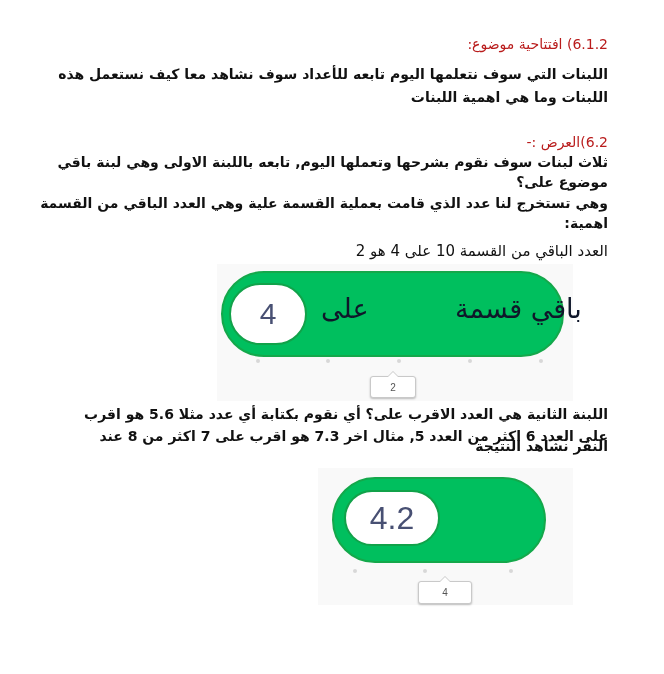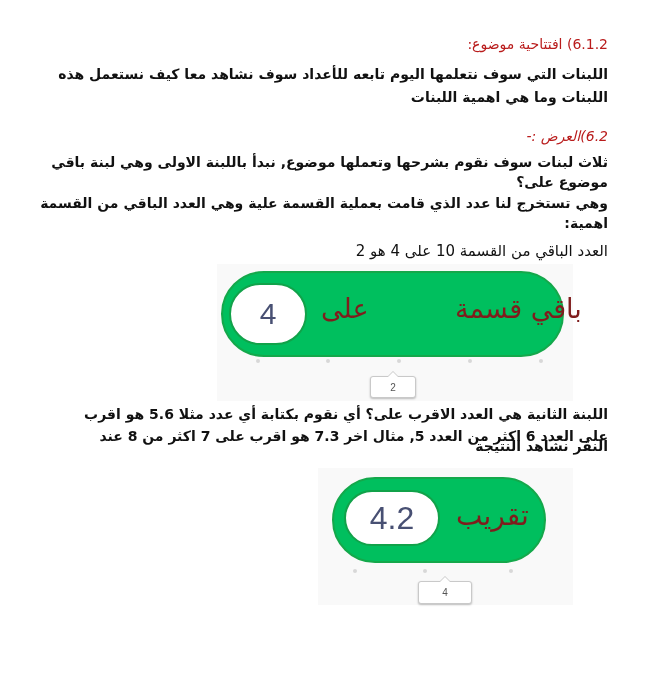--- a/index.html
+++ b/index.html
@@ -6,35 +6,35 @@
   body { width:664px; height:674px; position:relative; overflow:hidden; font-family:"Liberation Sans", sans-serif; color:#000; }
   .line { position:absolute; right:56px; direction:rtl; text-align:right; white-space:nowrap; font-family:"DejaVu Sans", sans-serif; }
   .heading { font-size:14px; color:#b91c1c; }
   .body-text { font-size:14px; font-weight:bold; color:#111; letter-spacing:-0.2px; }
   .body-plain { font-size:15px; color:#111; }
   .just { left:98px; text-align:justify; text-align-last:justify;padding-left:24px; }
 
   .shot { position:absolute; background:#f9f9f9; }
   .pill { position:absolute; background:#00bf5e; border:2px solid #14a84b; border-radius:999px; box-sizing:border-box; }
   .slot { position:absolute; background:#ffffff; border:2px solid #11a24a; border-radius:999px; box-sizing:border-box; display:flex; align-items:center; justify-content:center; color:#485073; font-family:"Liberation Sans", sans-serif; }
-  .pill-label { position:absolute; color:#7f1d1d; font-family:"DejaVu Sans", sans-serif; direction:rtl; white-space:nowrap; }
+  .pill-label { position:absolute; color:#0f172a; font-family:"DejaVu Sans", sans-serif; direction:rtl; white-space:nowrap; }
   .tick { position:absolute; width:4px; height:4px; border-radius:50%; background:#d8d8d8; }
   .tag { position:absolute; background:#fff; border:1px solid #c9c9c9; border-radius:3px; box-shadow:0 1px 2px rgba(0,0,0,0.25); font-size:10px; color:#555; display:flex; align-items:center; justify-content:center; font-family:"Liberation Sans", sans-serif; }
   .tag:before { content:""; position:absolute; top:-6px; left:50%; margin-left:-6px; width:0; height:0; border-left:6px solid transparent; border-right:6px solid transparent; border-bottom:6px solid #c9c9c9; }
   .tag:after { content:""; position:absolute; top:-5px; left:50%; margin-left:-5px; width:0; height:0; border-left:5px solid transparent; border-right:5px solid transparent; border-bottom:5px solid #fff; }
 </style>
 </head>
 <body>
 
 <div class="line heading" style="top:36px;">6.1.2) افتتاحية موضوع:</div>
 <div class="line body-text just" style="top:66px;">اللبنات التي سوف نتعلمها اليوم تابعه للأعداد سوف نشاهد معا كيف نستعمل هذه</div>
 <div class="line body-text" style="top:89px;">اللبنات وما هي اهمية اللبنات</div>
 
-<div class="line heading" style="top:128px;font-style:italic;">6.2)العرض :-</div>
-<div class="line body-text just" style="top:154px;">ثلاث لبنات سوف نقوم بشرحها وتعملها موضوع, نبدأ باللبنة الاولى وهي لبنة باقي</div>
+<div class="line heading" style="top:134px;">6.2)العرض :-</div>
+<div class="line body-text just" style="top:154px;">ثلاث لبنات سوف نقوم بشرحها وتعملها اليوم, تابعه باللبنة الاولى وهي لبنة باقي</div>
 <div class="line body-text" style="top:174px;">موضوع على؟</div>
 <div class="line body-text" style="top:195px; left:92px;margin-left:32px;">وهي تستخرج لنا عدد الذي قامت بعملية القسمة علية وهي العدد الباقي من القسمة</div>
 <div class="line body-text" style="top:215px;">اهمية:</div>
 <div class="line body-plain" style="top:242px;">العدد الباقي من القسمة 10 على 4 هو 2</div>
 
 <div class="shot" style="left:217px; top:264px; width:356px; height:137px;">
   <div class="pill" style="left:4px; top:7px; width:343px; height:86px;">
     <div class="slot" style="left:6px; top:10px; width:78px; height:62px; font-size:30px;">4</div>
     <div class="pill-label" style="left:98px; top:20px; font-size:27px;">على</div>
     <div class="pill-label" style="left:232px; top:20px; font-size:27px;">باقي قسمة</div>
@@ -47,19 +47,18 @@
   <div class="tag" style="left:153px; top:112px; width:44px; height:20px;">2</div>
 </div>
 
 <div class="line body-text just" style="top:406px;"><span>اللبنة الثانية هي العدد الاقرب على؟ أي نقوم بكتابة أي عدد مثلا 5.6 هو اقرب</span></div>
 <div class="line body-text just" style="top:428px;">على العدد 6 اكثر من العدد 5, مثال اخر 7.3 هو اقرب على 7 اكثر من 8 عند</div>
 <div class="line body-text" style="top:438px;margin-left:46px;">النقر نشاهد النتيجة</div>
 
 <div class="shot" style="left:318px; top:468px; width:255px; height:137px;">
   <div class="pill" style="left:14px; top:9px; width:214px; height:86px;">
     <div class="slot" style="left:10px; top:11px; width:96px; height:56px; font-size:32px;">4.2</div>
-    <div class="pill-label" style="left:122px; top:20px; font-size:28px;">تقريب</div>
   </div>
   <div class="tick" style="left:35px; top:101px;"></div>
   <div class="tick" style="left:105px; top:101px;"></div>
   <div class="tick" style="left:191px; top:101px;"></div>
   <div class="tag" style="left:100px; top:113px; width:52px; height:21px;">4</div>
 </div>
 
 </body></html>

